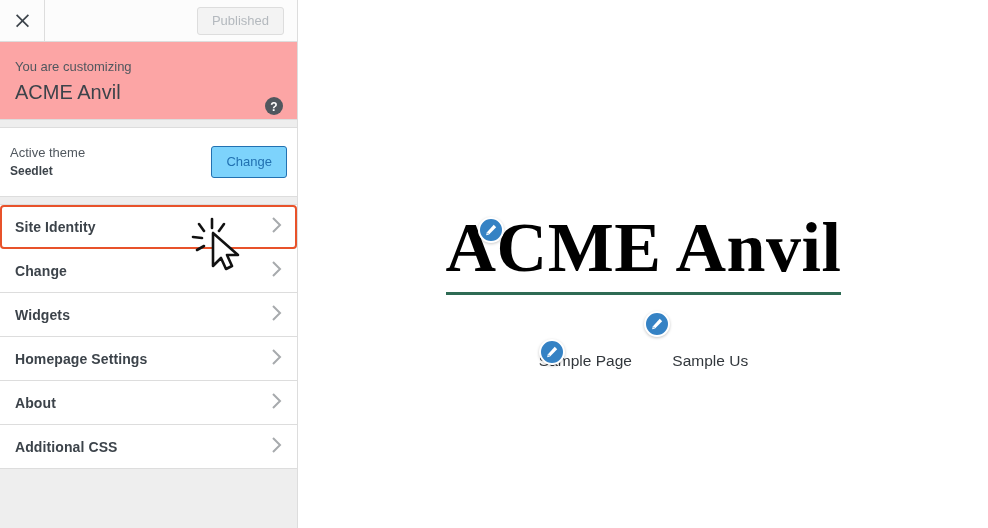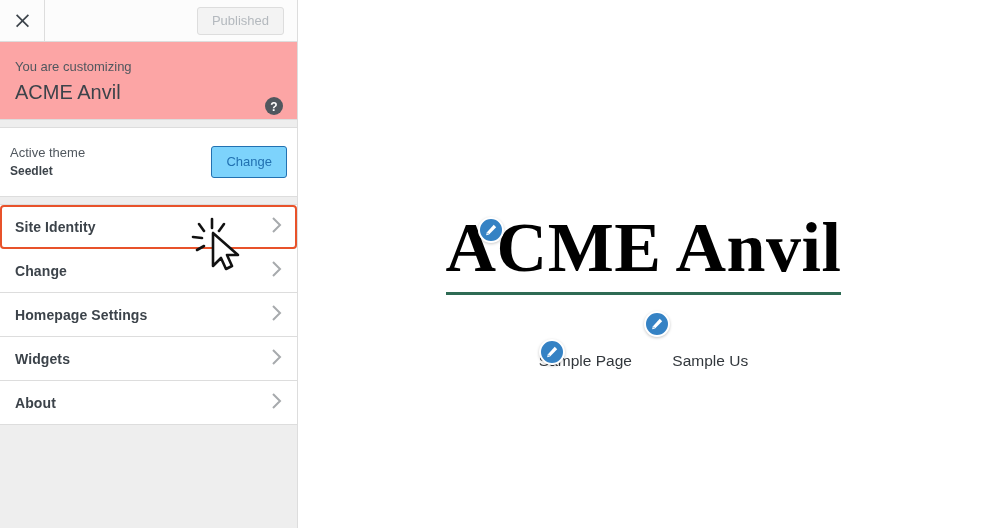--- a/index.html
+++ b/index.html
@@ -305,47 +305,55 @@
       <div class="panel-row">
         <span class="panel-row-label">Change</span>
         <span class="panel-row-chevron">
           <svg width="12" height="18" viewBox="0 0 12 18">
               <path d="M2 2 L9 9 L2 16" fill="none" stroke="#a7aaad" stroke-width="2"></path>
             </svg>
         </span>
       </div>
 
       <div class="panel-row">
+        <span class="panel-row-label">Widgets</span>
+        <span class="panel-row-chevron">
+          <svg width="12" height="18" viewBox="0 0 12 18">
+              <path d="M2 2 L9 9 L2 16" fill="none" stroke="#a7aaad" stroke-width="2"></path>
+            </svg>
+        </span>
+      </div>
+
+      <div class="panel-row">
         <span class="panel-row-label">Homepage Settings</span>
-        <span class="panel-row-chevron">
-          <svg width="12" height="18" viewBox="0 0 12 18">
-              <path d="M2 2 L9 9 L2 16" fill="none" stroke="#a7aaad" stroke-width="2"></path>
-            </svg>
-        </span>
-      </div>
-
-      <div class="panel-row">
-        <span class="panel-row-label">Widgets</span>
         <span class="panel-row-chevron">
           <svg width="12" height="18" viewBox="0 0 12 18">
               <path d="M2 2 L9 9 L2 16" fill="none" stroke="#a7aaad" stroke-width="2"></path>
             </svg>
         </span>
       </div>
 
 
       <div class="panel-row">
         <span class="panel-row-label">About</span>
         <span class="panel-row-chevron">
           <svg width="12" height="18" viewBox="0 0 12 18">
               <path d="M2 2 L9 9 L2 16" fill="none" stroke="#a7aaad" stroke-width="2"></path>
             </svg>
         </span>
       </div>
 
+      <div class="panel-row">
+        <span class="panel-row-label">Additional CSS</span>
+        <span class="panel-row-chevron">
+          <svg width="12" height="18" viewBox="0 0 12 18">
+              <path d="M2 2 L9 9 L2 16" fill="none" stroke="#a7aaad" stroke-width="2"></path>
+            </svg>
+        </span>
+      </div>
 
     </div>
 
     <div class="sidebar-foot"></div>
   </div>
 
   <div id="preview">
 
     <div class="site-header">
       <span class="site-title">ACME Anvil</span>

